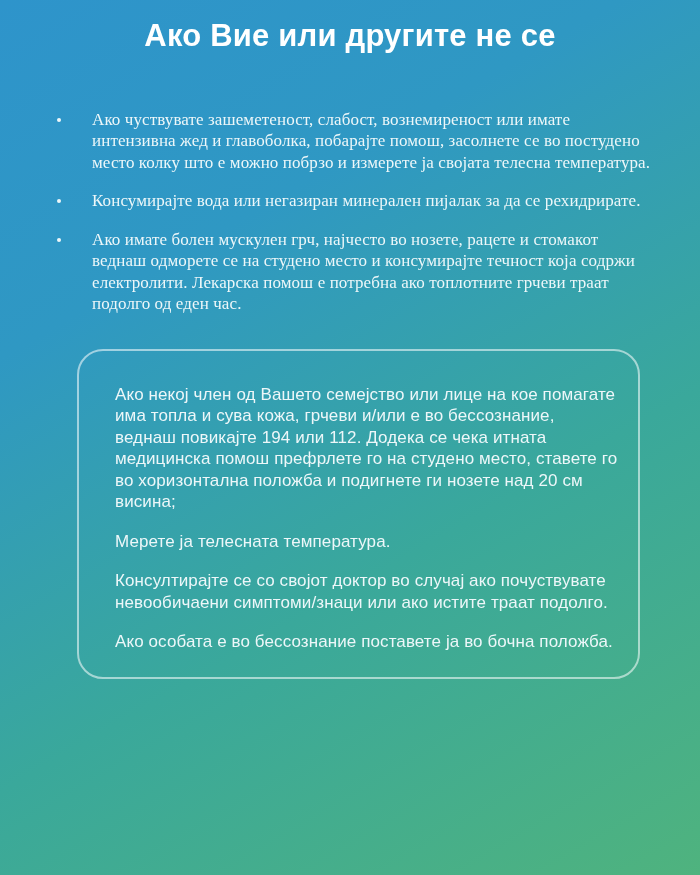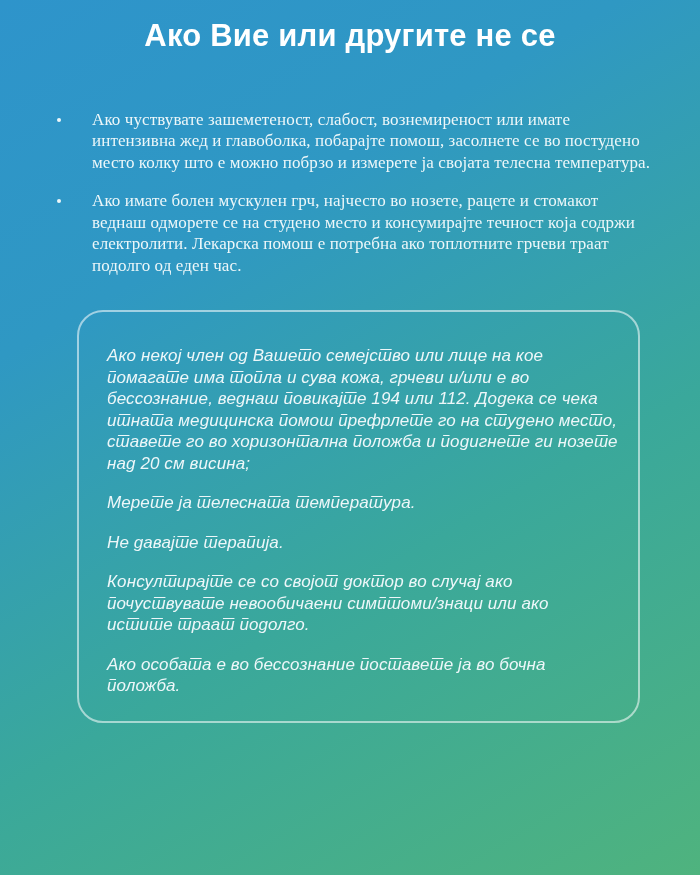--- a/index.html
+++ b/index.html
@@ -59,22 +59,21 @@
     letter-spacing: 0.1px;
   }
   .box {
     box-sizing: border-box;
     margin: 34px 20px 0 37px;
     border: 2px solid rgba(255, 255, 255, 0.55);
     border-radius: 26px;
     padding: 33px 20px 24px 20px;
   }
   .box p {
-    margin: 0 0 18px 8px;
-    font-style: italic;
+    margin: 0 0 18px 16px;
   }
   .box p:last-child {
     margin-bottom: 0;
   }
 </style>
 </head>
 <body>
 
 <div class="poster">
 
@@ -82,25 +81,28 @@
     <span>Ако Вие или другите не се</span><br>
   </h1>
 
   <ul class="bullets">
     <li>
       <span class="bullet-marker"></span>
       <span class="bullet-text">Ако чуствувате зашеметеност, слабост, вознемиреност или имате интензивна жед и главоболка, побарајте помош, засолнете се во постудено место колку што е можно побрзо и измерете ја својата телесна температура.</span>
     </li>
     <li>
       <span class="bullet-marker"></span>
+      <span class="bullet-text">Консумирајте вода или негазиран минерален пијалак за да се рехидрирате.</span>
+    </li>
+    <li>
+      <span class="bullet-marker"></span>
       <span class="bullet-text">Ако имате болен мускулен грч, најчесто во нозете, рацете и стомакот веднаш одморете се на студено место и консумирајте течност која содржи електролити. Лекарска помош е потребна ако топлотните грчеви траат подолго од еден час.</span>
     </li>
   </ul>
 
   <div class="box">
     <p>Ако некој член од Вашето семејство или лице на кое помагате има топла и сува кожа, грчеви и/или е во бессознание, веднаш повикајте 194 или 112. Додека се чека итната медицинска помош префрлете го на студено место, ставете го во хоризонтална положба и подигнете ги нозете над 20 см висина;</p>
     <p>Мерете ја телесната температура.</p>
-    <p>Не давајте терапија.</p>
     <p>Консултирајте се со својот доктор во случај ако почуствувате невообичаени симптоми/знаци или ако истите траат подолго.</p>
     <p>Ако особата е во бессознание поставете ја во бочна положба.</p>
   </div>
 
 </div>
 
 </body></html>

